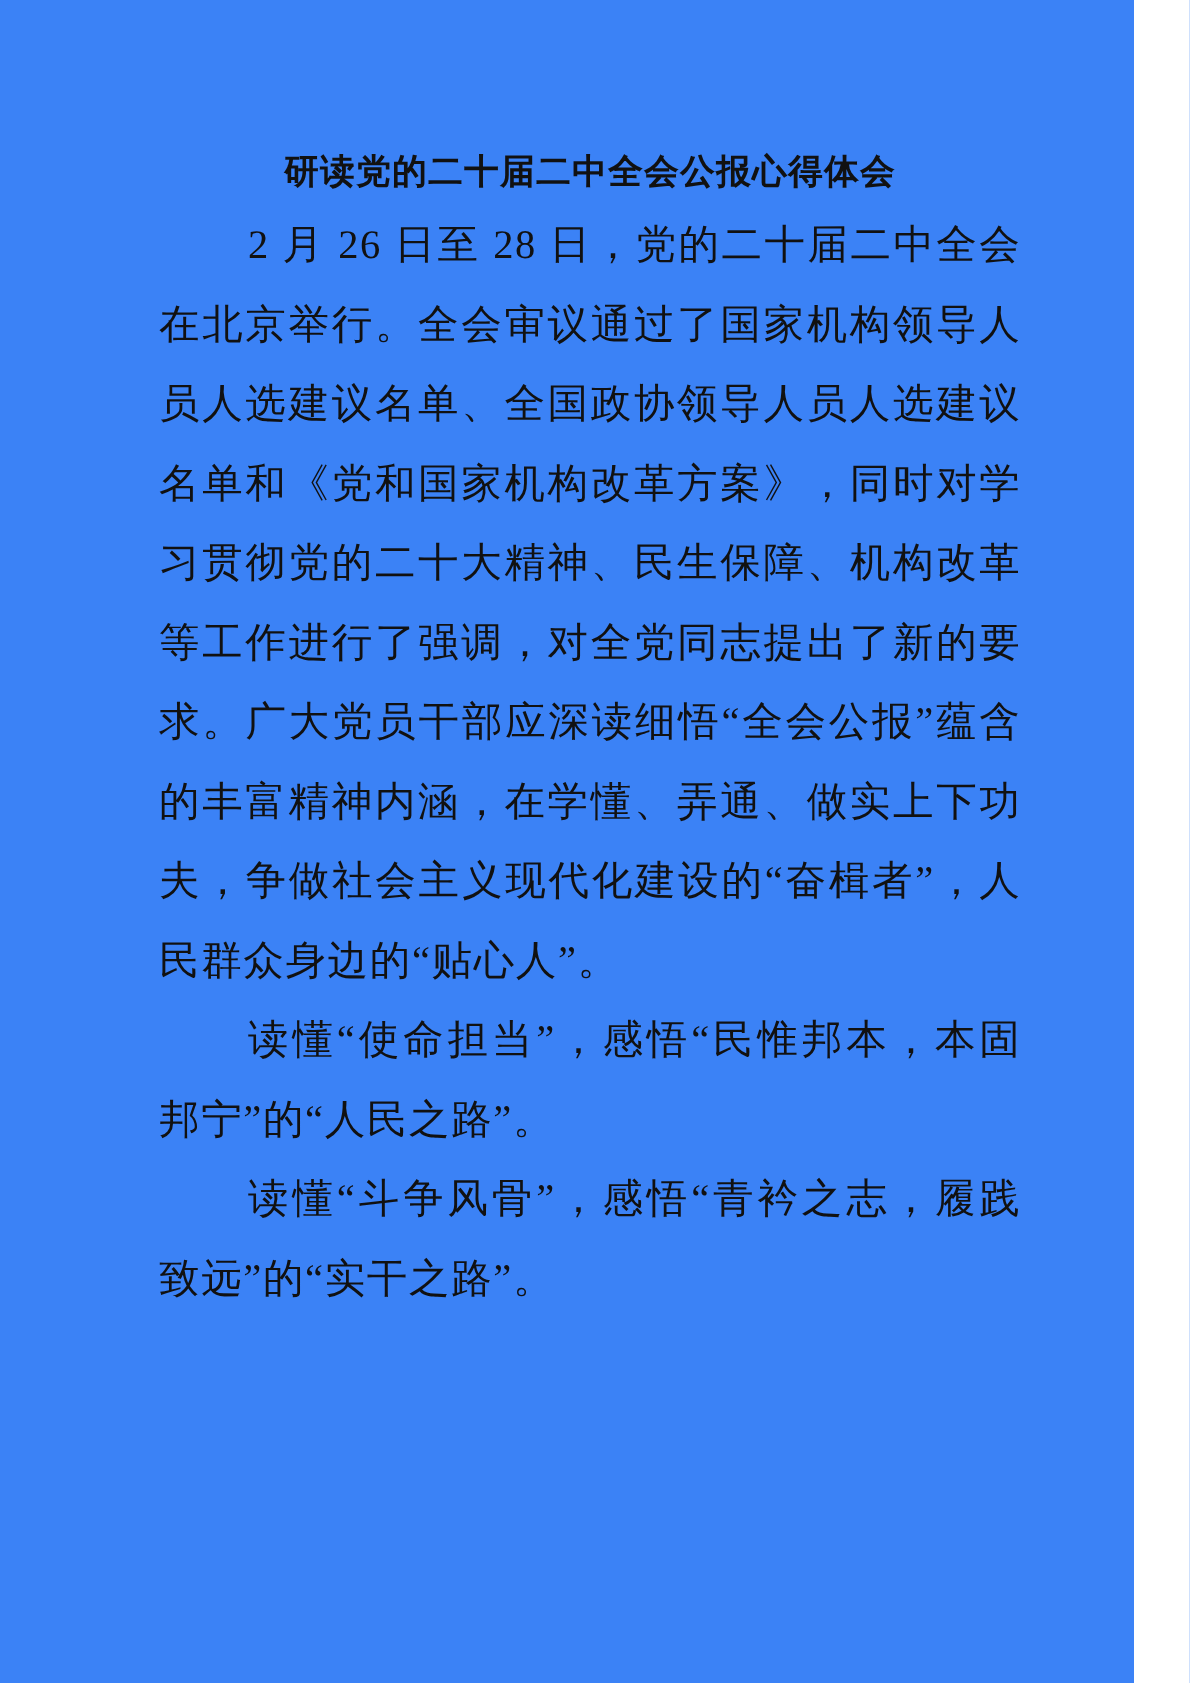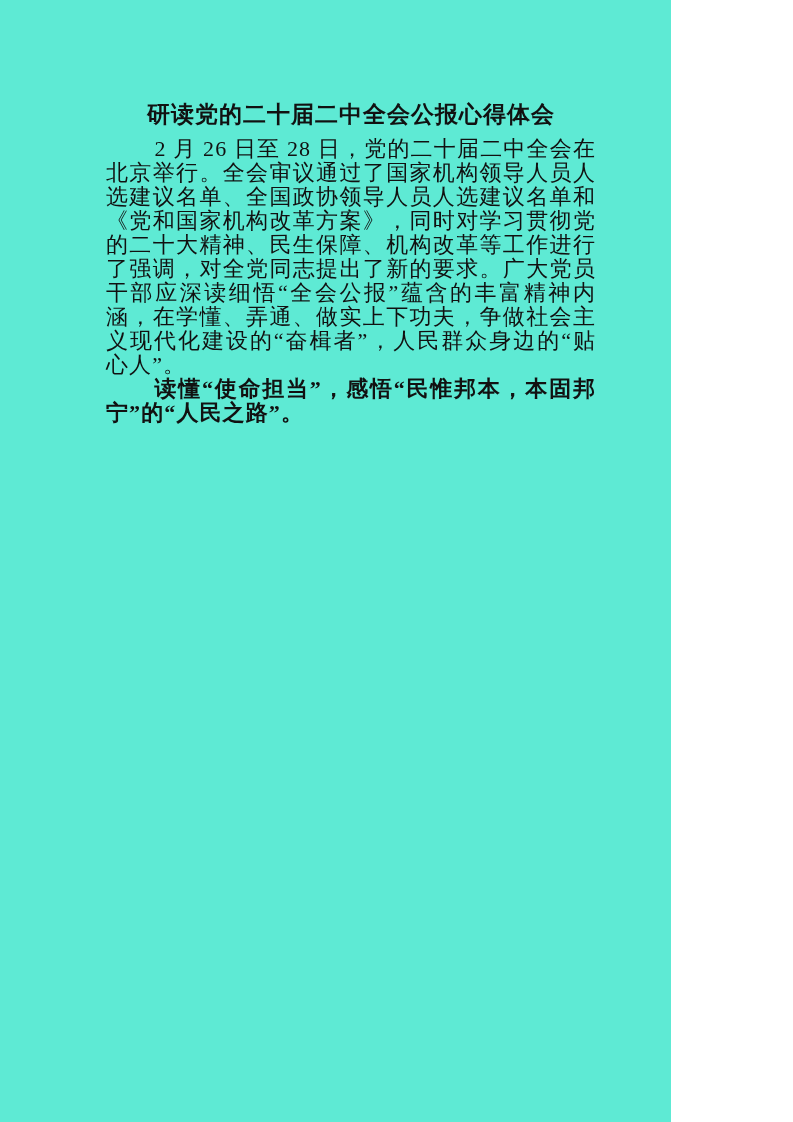--- a/index.html
+++ b/index.html
@@ -2,57 +2,58 @@
 <html><head>
 <meta charset="utf-8">
 <style>
   html, body {
     margin: 0;
     padding: 0;
     background: #ffffff;
   }
   .page {
     position: relative;
-    width: 671px;
+    width: 756px;
     height: 1122px;
     box-sizing: border-box;
-    background: #5eead4;
+    background: #3b82f6;
     padding: 94px 75px 0 106px;
     overflow: hidden;
     font-family: "Liberation Serif", serif;
     color: #111111;
   }
   .doc-title {
     margin: 0;
     font-size: 23px;
     line-height: 42.5px;
     font-weight: 700;
     text-align: center;
     letter-spacing: 1px;
     white-space: nowrap;
   }
   .para {
     margin: 0;
-    font-size: 22px;
-    line-height: 24px;
+    font-size: 27px;
+    line-height: 53px;
     letter-spacing: 1.1px;
     text-align: justify;
     text-justify: inter-character;
     text-indent: 2.2em;
     word-break: break-all;
     overflow-wrap: anywhere;
   }
   .para.heading {
-    font-weight: 700;
+    font-weight: 400;
   }
 </style>
 </head>
 <body>
 
 <div class="page">
   <h1 class="doc-title">研读党的二十届二中全会公报心得体会</h1>
 
   <p class="para body">2 月 26 日至 28 日，党的二十届二中全会在北京举行。全会审议通过了国家机构领导人员人选建议名单、全国政协领导人员人选建议名单和《党和国家机构改革方案》，同时对学习贯彻党的二十大精神、民生保障、机构改革等工作进行了强调，对全党同志提出了新的要求。广大党员干部应深读细悟“全会公报”蕴含的丰富精神内涵，在学懂、弄通、做实上下功夫，争做社会主义现代化建设的“奋楫者”，人民群众身边的“贴心人”。</p>
 
   <p class="para heading">读懂“使命担当”，感悟“民惟邦本，本固邦宁”的“人民之路”。</p>
 
 
+  <p class="para heading">读懂“斗争风骨”，感悟“青衿之志，履践致远”的“实干之路”。</p>
 </div>
 
 </body></html>

